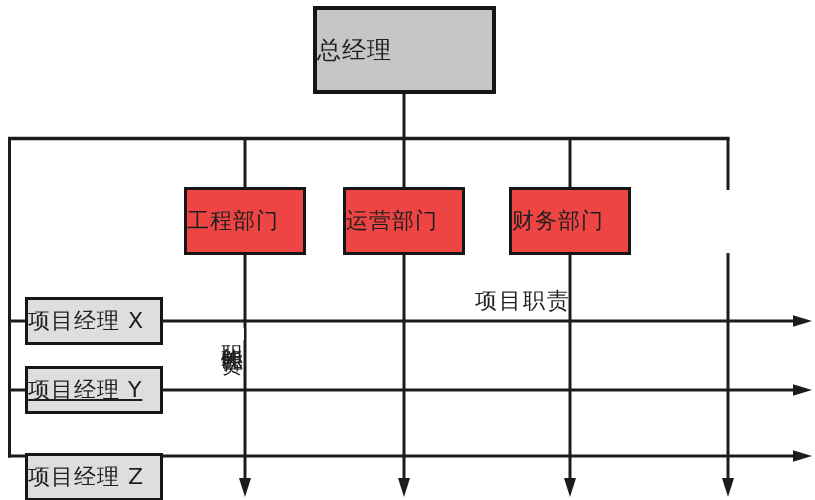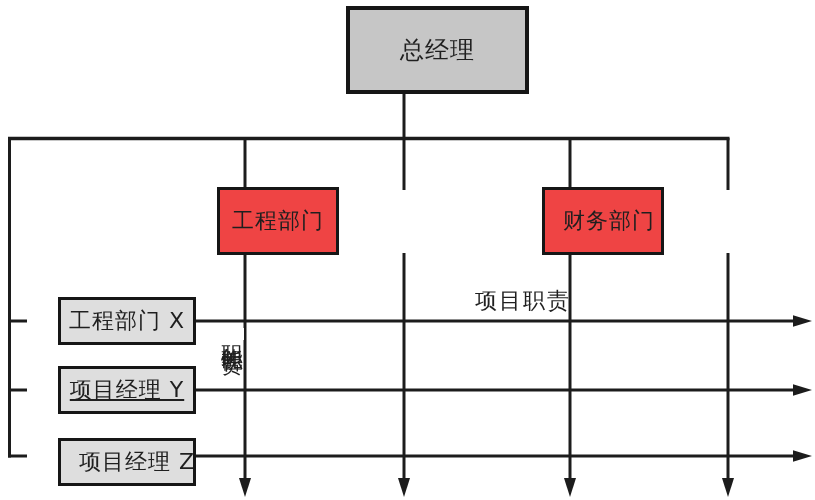--- a/index.html
+++ b/index.html
@@ -17,53 +17,52 @@
   svg.lines {
     position: absolute;
     left: 0; top: 0;
     width: 815px; height: 500px;
     z-index: 1;
   }
   .box {
     position: absolute;
     display: flex;
     align-items: center;
-    justify-content: center;
+    justify-content: flex-start;
     border: 3px solid #161616;
     z-index: 2;
     letter-spacing: 1px;
     white-space: nowrap;
-    margin-left: 33px;
   }
   .gm-box {
     left: 313px; top: 6px;
     width: 183px; height: 88px;
     background: #c6c6c6;
     border-width: 4px;
     font-size: 24px;
   }
   .dept-box {
     top: 187px;
     width: 122px; height: 68px;
     background: #ef4444;
     font-size: 22px;
   }
   .dept-1 { left: 184px; }
   .dept-2 { left: 343px; }
-  .dept-3 { left: 509px; padding-left: 12px; }
+  .dept-3 { left: 509px; }
   .dept-4 { left: 667px; }
   .pm-box {
     left: 25px;
     width: 138px; height: 48px;
     background: #dedede;
     font-size: 22px;
   }
   .pm-1 { top: 297px; }
   .pm-2 { top: 366px; text-decoration: underline; }
-  .pm-3 { top: 438px; padding-left: 20px; }
+  .pm-3 { top: 453px; }
   .label-proj-resp {
     position: absolute;
     left: 411px; top: 286px;
     width: 160px;
     text-align: right;
     font-size: 22px;
     letter-spacing: 2px;
     z-index: 2;
   }
   .label-func-resp {
@@ -124,26 +123,29 @@
     </g>
   </svg>
 
   <div class="box gm-box">
     <span>总经理</span>
   </div>
 
   <div class="box dept-box dept-1">
     <span>工程部门</span>
   </div>
+  <div class="box dept-box dept-2">
+    <span>运营部门</span>
+  </div>
   <div class="box dept-box dept-3">
     <span>财务部门</span>
   </div>
 
   <div class="box pm-box pm-1">
-    <span>工程部门 X</span>
+    <span>项目经理 X</span>
   </div>
   <div class="box pm-box pm-2">
     <span>项目经理 Y</span>
   </div>
   <div class="box pm-box pm-3">
     <span>项目经理 Z</span>
   </div>
 
   <div class="label-proj-resp">项目职责</div>
   <div class="label-func-resp">职能性职责</div>

